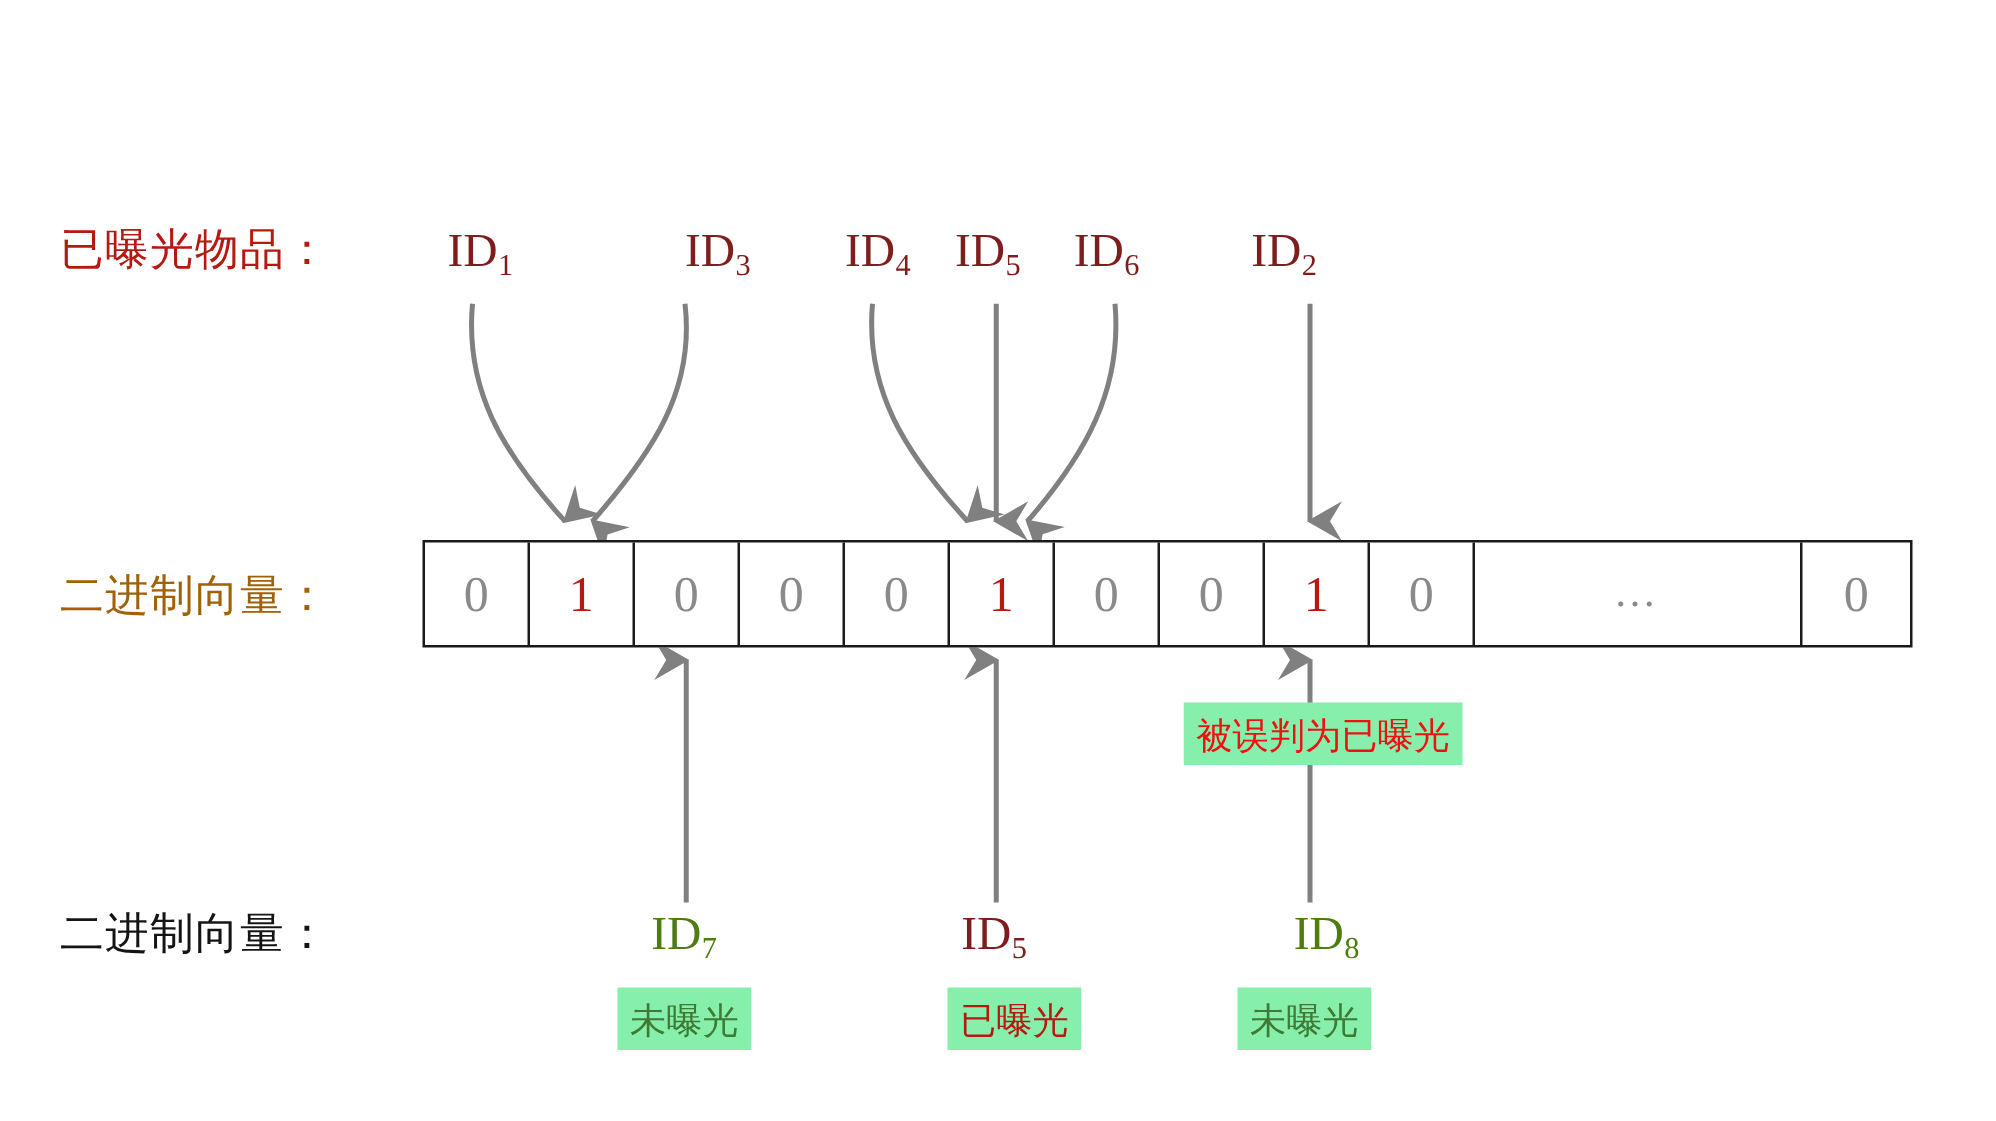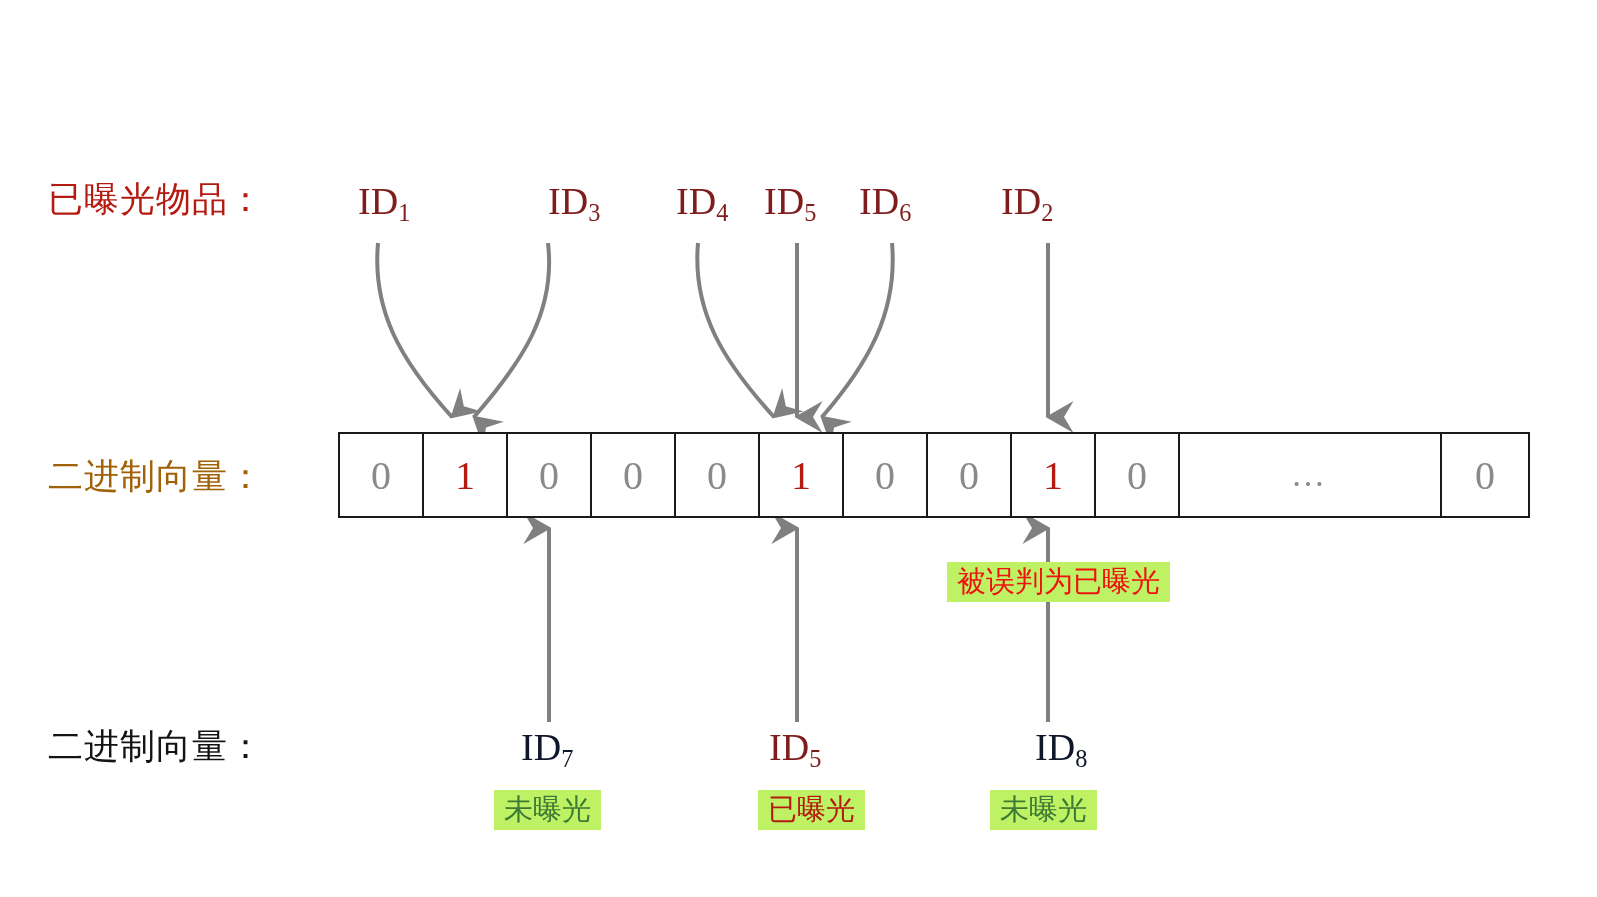--- a/index.html
+++ b/index.html
@@ -67,21 +67,21 @@
     white-space: nowrap;
     line-height: 1;
   }
   .id-token sub {
     font-size: 0.64em;
     vertical-align: baseline;
     position: relative;
     top: 0.30em;
     left: 0.01em;
   }
-  .id-token.green { color: #0f172a; }
+  .id-token.green { color: #4d7c0f; }
   .id-token.red   { color: #7f1d1d; }
 
   
   #vector {
     left: 338px;
     top: 432px;
     height: 86px;
     display: flex;
     border: 2px solid #1a1a1a;
     box-sizing: border-box;
@@ -102,24 +102,24 @@
   .cell.ellipsis {
     width: 262px;
     font-size: 34px;
     color: #8a8a8a;
     letter-spacing: 4px;
   }
   .cell.last { border-right: none; width: 86px; }
 
   
   .badge {
-    font-family: Liberation Serif, serif;
+    font-family: Liberation Mono, monospace;
     font-size: 29px;
-    background: #bef264;
-    padding: 4px 10px 6px 10px;
+    background: #86efac;
+    padding: 14px 10px 6px 10px;
     white-space: nowrap;
     line-height: 1.05;
   }
   .badge.green { color: #3d7a33; }
   .badge.red   { color: #f01010; }
   .badge.darkred { color: #b51a10; }
 
   
   #arrows {
     left: 0; top: 0;

